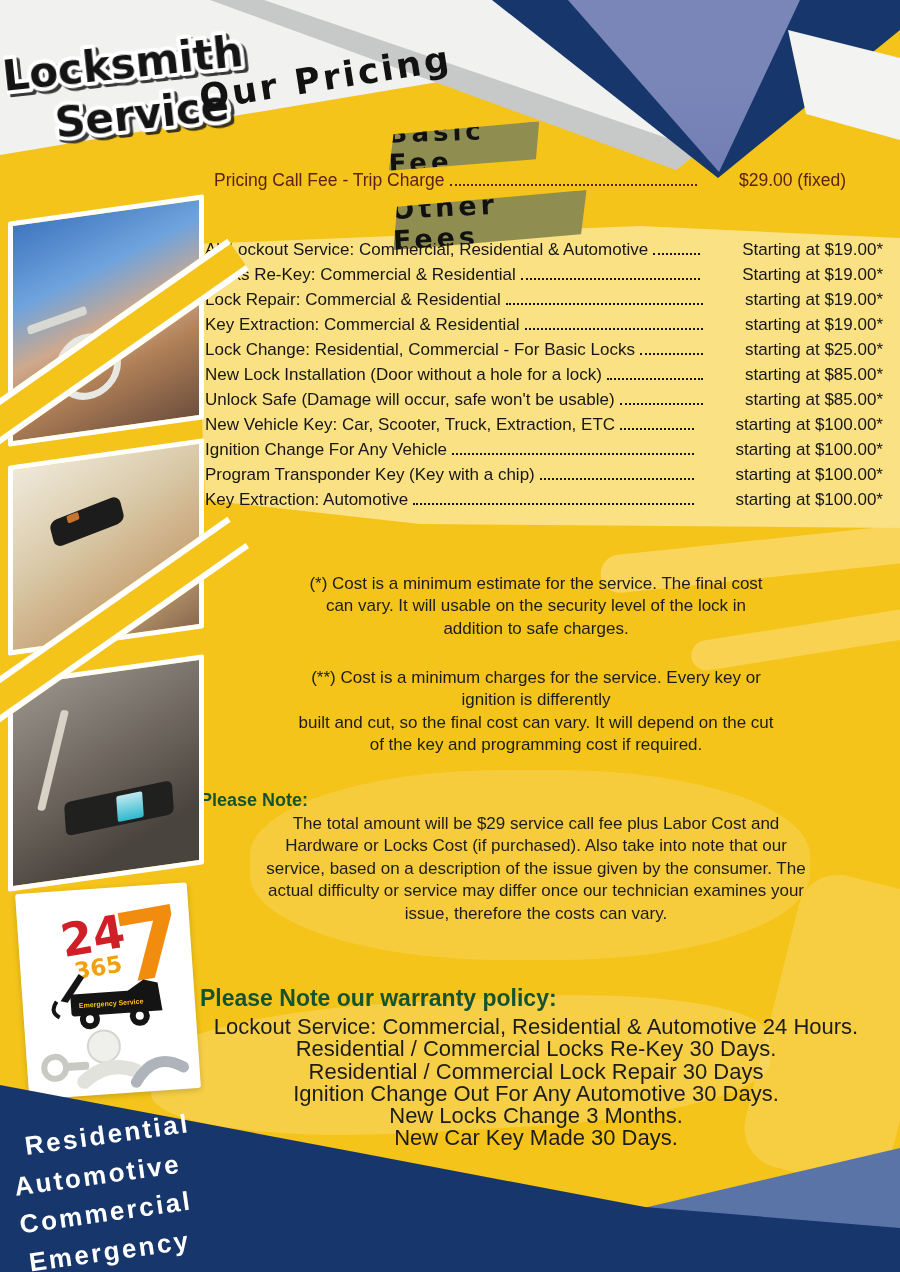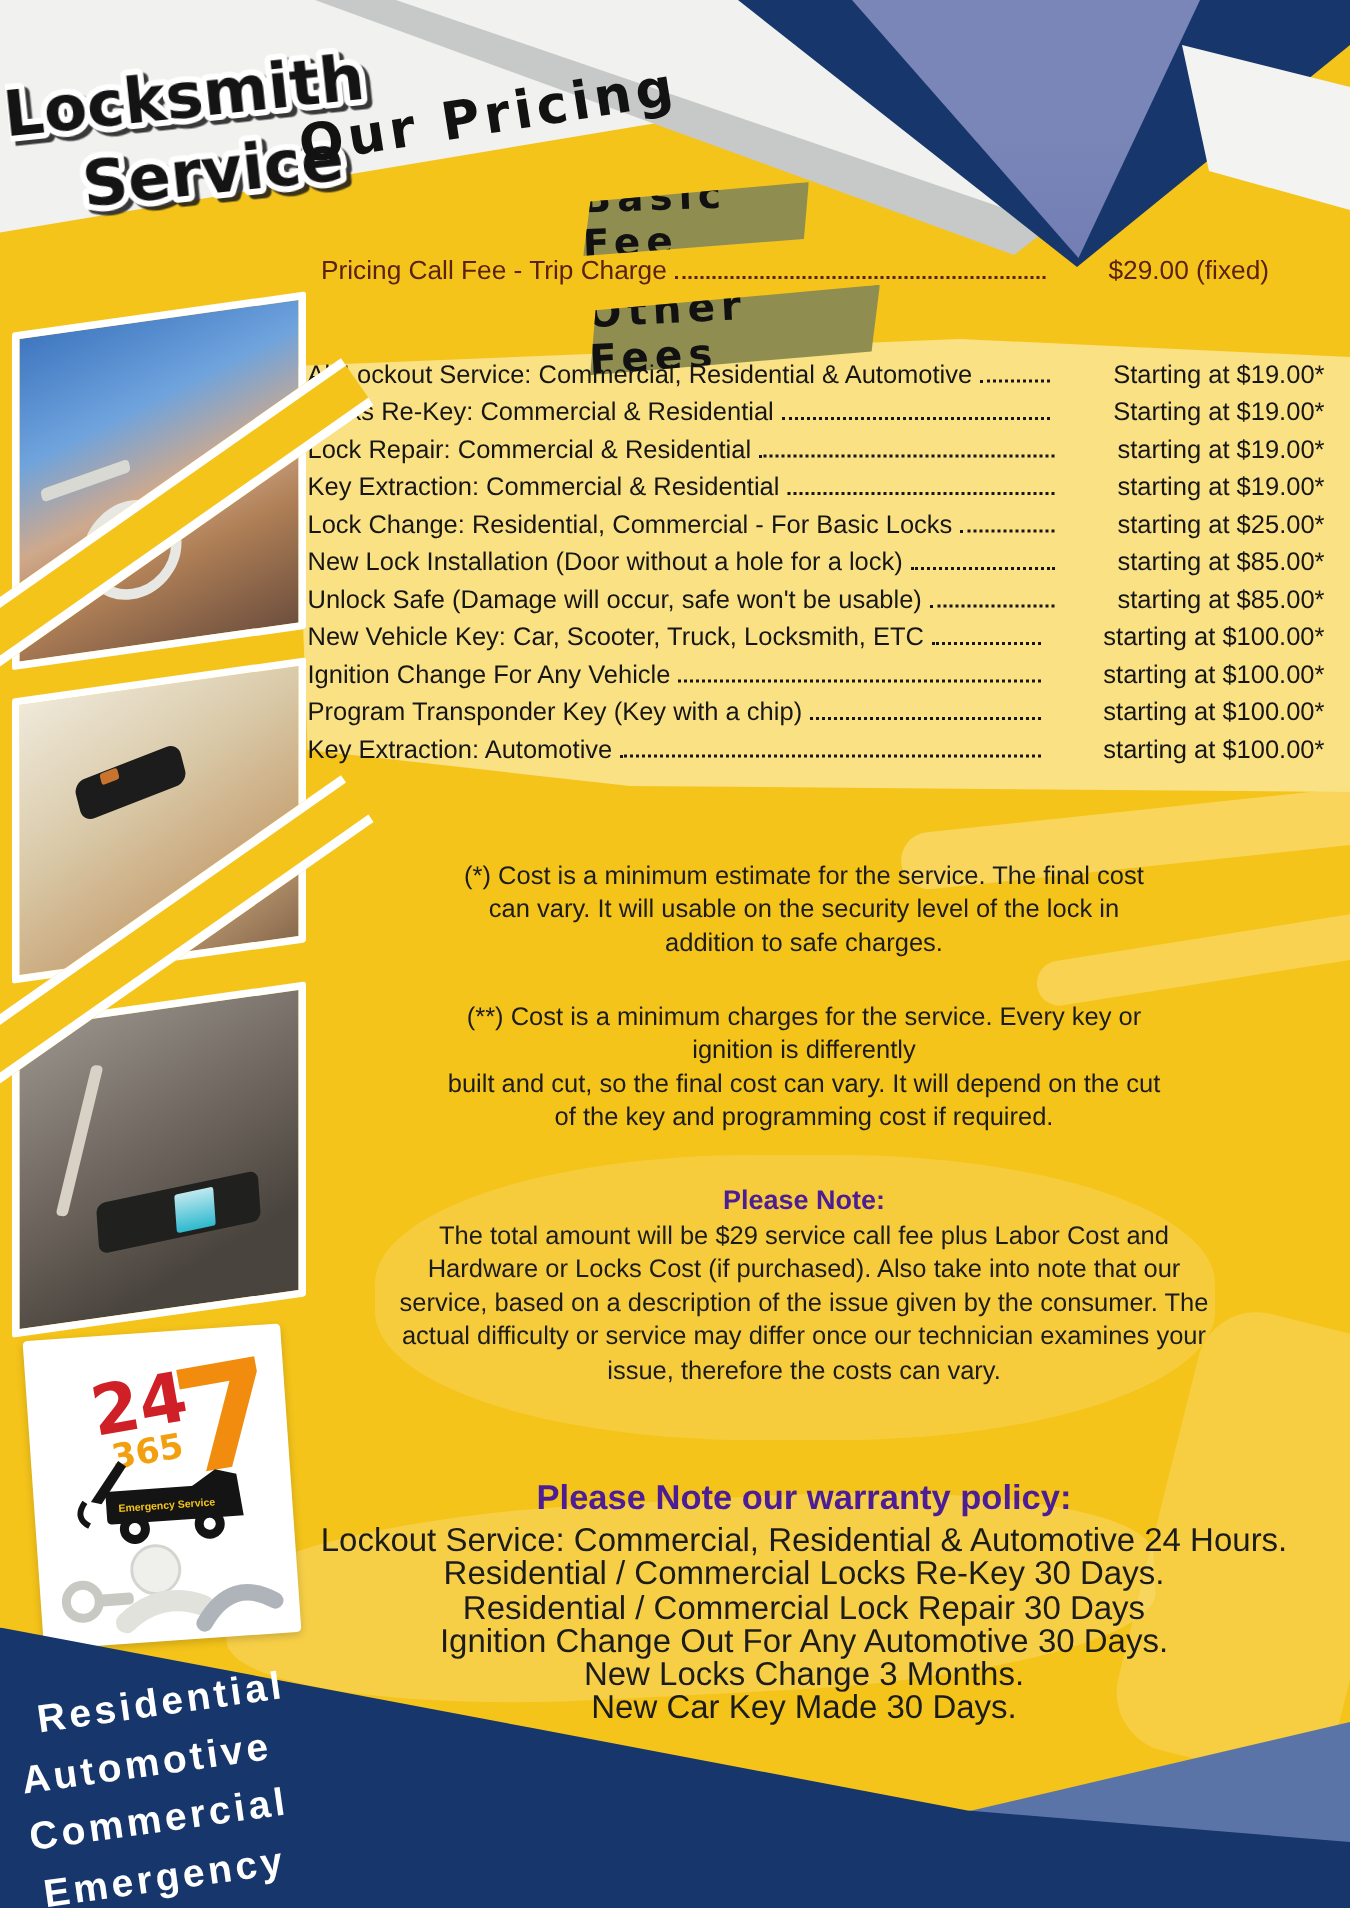--- a/index.html
+++ b/index.html
@@ -41,21 +41,21 @@
   .basic-row{left:214px;top:170px;width:632px;color:#5B2112;font-size:17.5px;}
   .fee-rows{left:205px;top:240px;width:678px;color:#161616;font-size:17px;}
   .fee-row{display:flex;align-items:baseline;height:25px;white-space:nowrap;}
   .fee-row .leader{flex:1;border-bottom:2px dotted currentColor;margin:0 5px 4px 5px;min-width:14px;}
   .fee-row .price{text-align:right;margin-left:37px;}
 
   
   .note{left:200px;width:672px;text-align:center;color:#1c1c1c;font-size:17px;line-height:22.4px;}
   .note-star{top:573px;}
   .note-dstar{top:667px;}
-  .red-title{left:200px;width:672px;text-align:center;color:#4c1d95;font-weight:bold;}
+  .red-title{left:200px;width:672px;color:#14532d;font-weight:bold;}
   .pn-title{top:790px;font-size:18px;}
   .pn-body{top:813px;}
   .wr-title{top:985px;font-size:23px;}
   .wr-body{top:1016px;font-size:22px;line-height:22.3px;}
 
   
   .photo{left:8px;width:186px;transform:skewY(-8deg);border:5px solid #fff;border-radius:2px;overflow:hidden;}
   .photo1{top:208px;height:215px;background:linear-gradient(160deg,#3F77C0 0%,#6EA3DD 30%,#CFA98C 52%,#B08057 70%,#6E4F3E 100%);}
   .photo2{top:452px;height:180px;background:linear-gradient(150deg,#EFE9DA 0%,#D9C9A8 40%,#CAA87C 70%,#8A6A4E 100%);}
   .photo3{top:668px;height:200px;background:linear-gradient(155deg,#9A948C 0%,#6F675F 45%,#4A443E 80%);}
@@ -147,21 +147,21 @@
         <span>New Lock Installation (Door without a hole for a lock)</span>
         <span class="leader"></span>
         <span class="price">starting at $85.00*</span>
       </div>
     <div class="fee-row">
         <span>Unlock Safe (Damage will occur, safe won't be usable)</span>
         <span class="leader"></span>
         <span class="price">starting at $85.00*</span>
       </div>
     <div class="fee-row">
-        <span>New Vehicle Key: Car, Scooter, Truck, Locksmith, ETC</span>
+        <span>New Vehicle Key: Car, Scooter, Truck, Extraction, ETC</span>
         <span class="leader"></span>
         <span class="price">starting at $100.00*</span>
       </div>
     <div class="fee-row">
         <span>Ignition Change For Any Vehicle</span>
         <span class="leader"></span>
         <span class="price">starting at $100.00*</span>
       </div>
     <div class="fee-row">
         <span>Program Transponder Key (Key with a chip)</span>

